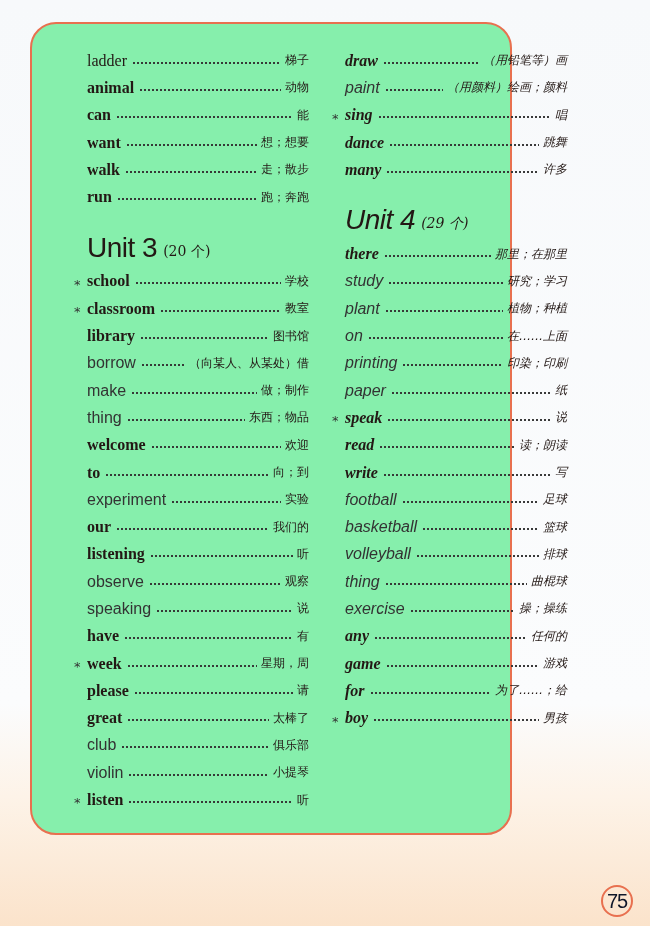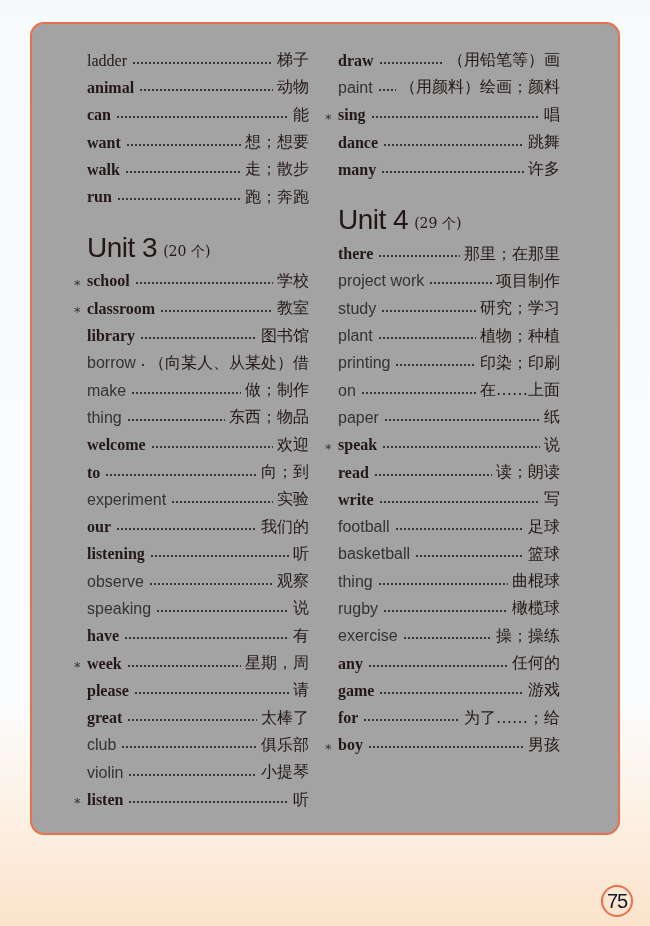--- a/index.html
+++ b/index.html
@@ -3,47 +3,47 @@
   <meta charset="utf-8">
   <style>
     html, body { margin: 0; padding: 0; }
     body {
       width: 650px; height: 926px; position: relative; overflow: hidden;
       background: linear-gradient(to bottom, #f7f9fb 0%, #fbfcfd 76%, #fdf3e8 86%, #fbe3cb 100%);
       font-family: "Liberation Serif", serif;
       color: #231815;
     }
     .panel {
-      position: absolute; left: 30px; top: 22px; width: 590px; height: 813px;
-      background: #a3a3a3;
+      position: absolute; left: 30px; top: 22px; width: 482px; height: 813px;
+      background: #86efac;
       border: 2px solid #e8704f;
-      border-radius: 14px;
+      border-radius: 26px;
       box-sizing: border-box;
     }
     .col { position: absolute; top: 23px; }
     .col.left { left: 55px; width: 222px; }
-    .col.right { left: 306px; width: 222px; }
+    .col.right { left: 313px; width: 222px; font-style: italic; }
     .row {
       position: relative; height: 27.3px; display: flex; align-items: center;
       font-size: 16px; white-space: nowrap;
     }
     .star {
       position: absolute; left: -13px; top: 9px; font-size: 13px; color: #333;
       font-family: "DejaVu Sans", sans-serif;
     }
     .word { flex: 0 0 auto; padding-right: 3px; }
     .word.bold { font-weight: bold; }
     .word.sans { font-family: "Liberation Sans", sans-serif; color: #333; }
     .dots {
       flex: 1 1 auto; height: 2px; margin: 0 2px; align-self: center; margin-top: 4px;
       background-image: radial-gradient(circle, #333 0.7px, transparent 0.9px);
       background-size: 4px 2px; background-repeat: repeat-x;
     }
     .meaning {
-      flex: 0 0 auto; font-size: 16px; font-family: "DejaVu Sans", sans-serif;
+      flex: 0 0 auto; font-size: 12px; font-family: "DejaVu Sans", sans-serif;
       padding-left: 2px; color: #231815;
     }
     .unit-heading {
       height: 42px; display: flex; align-items: flex-end; padding-bottom: 4px; box-sizing: border-box;
     }
     .unit-title {
       font-family: "Liberation Sans", sans-serif; font-size: 28px; color: #231815; letter-spacing: -0.5px;
     }
     .unit-count { font-size: 14px; margin-left: 6px; margin-bottom: 3px; font-family: "DejaVu Serif", serif; }
     .spacer { height: 15px; }
@@ -238,45 +238,40 @@
       <span class="unit-title">Unit 4</span>
       <span class="unit-count">(29 个)</span>
     </div>
     <div>
         <div class="row">
           <span class="word bold">there</span>
           <span class="dots"></span>
           <span class="meaning">那里；在那里</span>
         </div>
         <div class="row">
-          <span class="word sans">project work</span>
-          <span class="dots"></span>
-          <span class="meaning">项目制作</span>
-        </div>
-        <div class="row">
           <span class="word sans">study</span>
           <span class="dots"></span>
           <span class="meaning">研究；学习</span>
         </div>
         <div class="row">
           <span class="word sans">plant</span>
           <span class="dots"></span>
           <span class="meaning">植物；种植</span>
         </div>
         <div class="row">
+          <span class="word sans">on</span>
+          <span class="dots"></span>
+          <span class="meaning">在……上面</span>
+        </div>
+        <div class="row">
           <span class="word sans">printing</span>
           <span class="dots"></span>
           <span class="meaning">印染；印刷</span>
         </div>
         <div class="row">
-          <span class="word sans">on</span>
-          <span class="dots"></span>
-          <span class="meaning">在……上面</span>
-        </div>
-        <div class="row">
           <span class="word sans">paper</span>
           <span class="dots"></span>
           <span class="meaning">纸</span>
         </div>
         <div class="row">
           <span class="star">*</span>
           <span class="word bold">speak</span>
           <span class="dots"></span>
           <span class="meaning">说</span>
         </div>
@@ -294,28 +289,28 @@
           <span class="word sans">football</span>
           <span class="dots"></span>
           <span class="meaning">足球</span>
         </div>
         <div class="row">
           <span class="word sans">basketball</span>
           <span class="dots"></span>
           <span class="meaning">篮球</span>
         </div>
         <div class="row">
+          <span class="word sans">volleyball</span>
+          <span class="dots"></span>
+          <span class="meaning">排球</span>
+        </div>
+        <div class="row">
           <span class="word sans">thing</span>
           <span class="dots"></span>
           <span class="meaning">曲棍球</span>
-        </div>
-        <div class="row">
-          <span class="word sans">rugby</span>
-          <span class="dots"></span>
-          <span class="meaning">橄榄球</span>
         </div>
         <div class="row">
           <span class="word sans">exercise</span>
           <span class="dots"></span>
           <span class="meaning">操；操练</span>
         </div>
         <div class="row">
           <span class="word bold">any</span>
           <span class="dots"></span>
           <span class="meaning">任何的</span>

